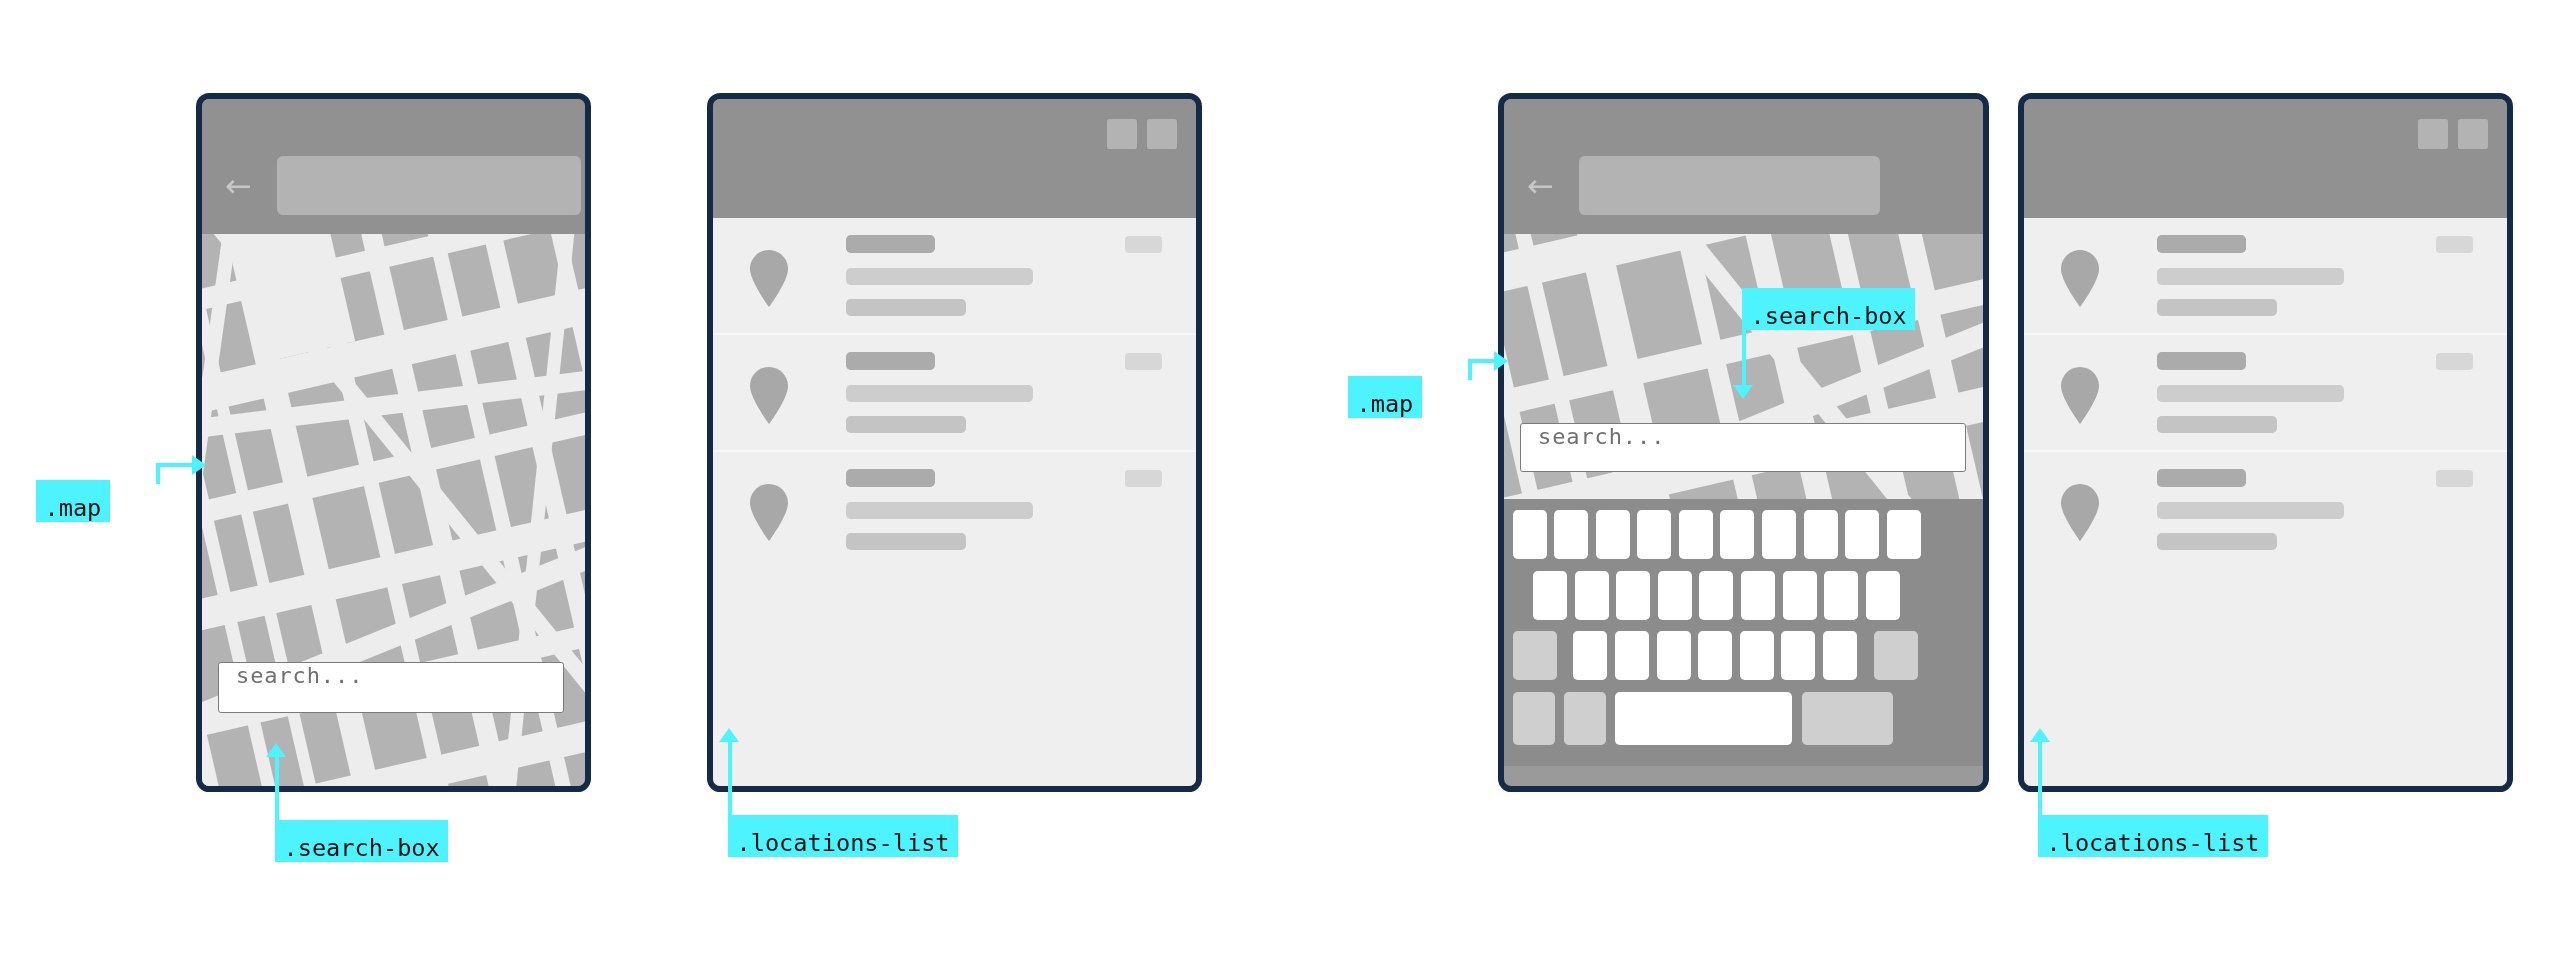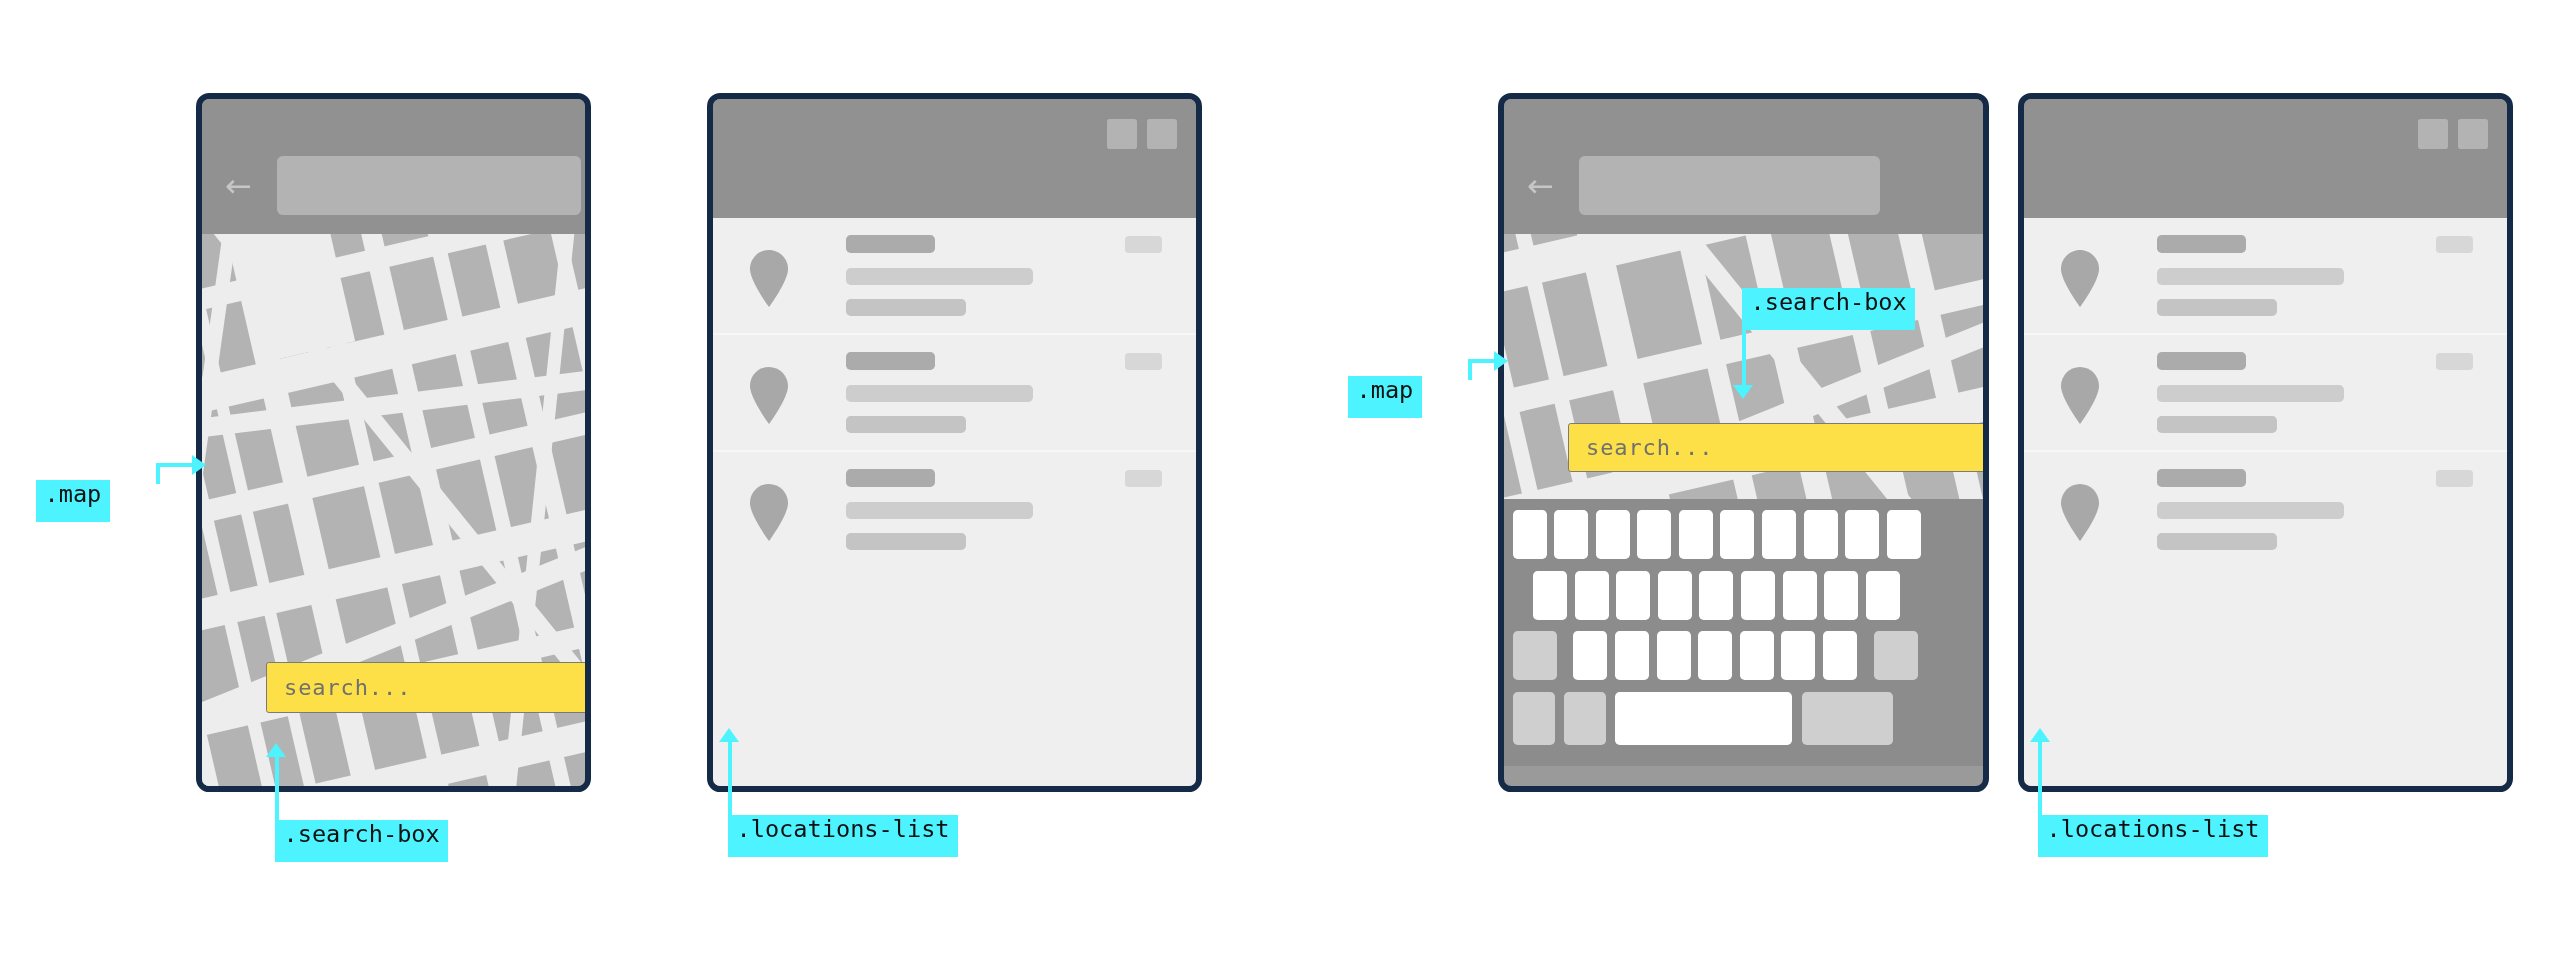--- a/index.html
+++ b/index.html
@@ -17,22 +17,22 @@
   .backarrow{position:absolute;color:#c6c6c6;font-size:32px;line-height:1;
              font-family:"DejaVu Sans",sans-serif;user-select:none;}
   .topfield{position:absolute;background:#b3b3b3;border-radius:5.7px;}
 
   .mapview{position:absolute;left:0;right:0;overflow:hidden;background:#b3b3b3;}
   .mapinner{position:absolute;left:-28%;top:-28%;width:156%;height:156%;
             transform:rotate(-13deg);transform-origin:50% 50%;}
   .road{position:absolute;background:#ededed;}
 
   
-  .searchbox{position:absolute;background:#fde047;border:1.9px solid #7a7a7a;
-             border-radius:2.8px;box-sizing:border-box;display:flex;align-items:center;margin-left:48px;}
+  .searchbox{position:absolute;background:#ffffff;border:1.9px solid #7a7a7a;
+             border-radius:2.8px;box-sizing:border-box;display:flex;}
   .searchbox span{color:#707070;font-family:"DejaVu Sans Mono","Liberation Mono",monospace;
                   letter-spacing:0.9px;}
 
   
   .keyboard{position:absolute;left:0;right:0;bottom:0;background:#8c8c8c;}
   .krow{position:absolute;display:flex;}
   .key{background:#fff;border-radius:4.7px;}
   .key.alt{background:#cfcfcf;}
 
   
@@ -44,21 +44,21 @@
   .pin{position:absolute;}
   .pin svg{display:block;}
   .ltitle{position:absolute;background:#ababab;border-radius:4.7px;}
   .lline{position:absolute;background:#cdcdcd;border-radius:4.7px;}
   .lline.d{background:#c4c4c4;}
   .lbadge{position:absolute;background:#d7d7d7;border-radius:3.8px;}
 
   
   .tag{position:absolute;background:#4df3ff;color:#111;
        font-family:"DejaVu Sans Mono","Liberation Mono",monospace;
-       display:flex;align-items:flex-start;white-space:nowrap;box-sizing:border-box;}
+       display:flex;align-items:flex-end;white-space:nowrap;box-sizing:border-box;}
   .lead{position:absolute;background:#4df3ff;}
   .ahead{position:absolute;width:0;height:0;}
   .ahead.right{border-top:10.4px solid transparent;border-bottom:10.4px solid transparent;
                border-left:14px solid #4df3ff;}
   .ahead.up{border-left:10.4px solid transparent;border-right:10.4px solid transparent;
             border-bottom:14px solid #4df3ff;}
   .ahead.down{border-left:10.4px solid transparent;border-right:10.4px solid transparent;
               border-top:14px solid #4df3ff;}
 </style>
 </head>

